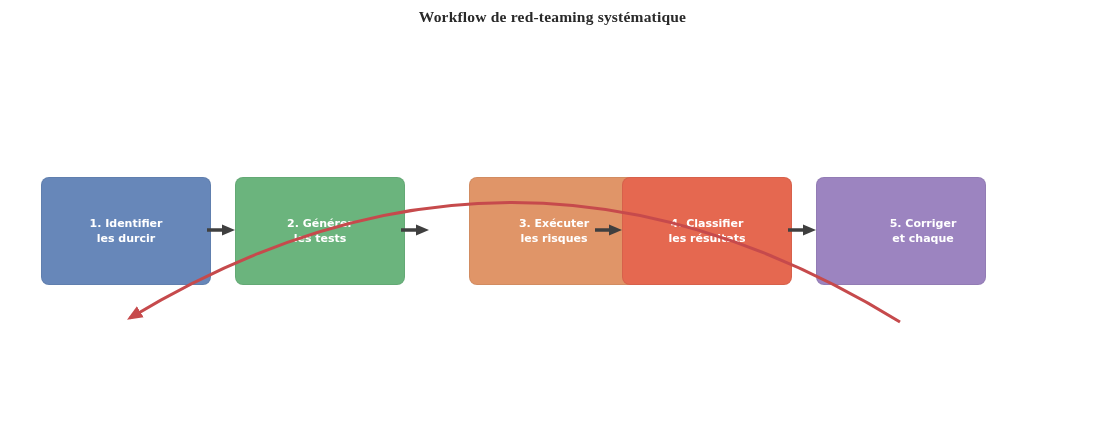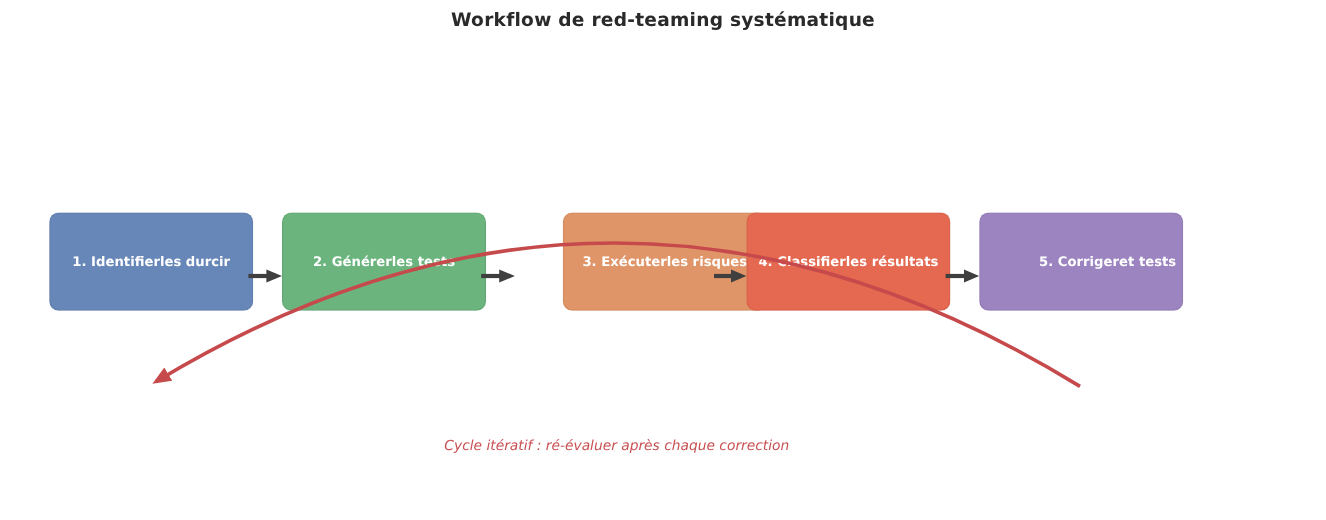--- a/index.html
+++ b/index.html
@@ -17,31 +17,32 @@
   }
   .title {
     position: absolute;
     top: 8px;
     left: 0;
     width: 100%;
     text-align: center;
     font-size: 15.5px;
     font-weight: bold;
     letter-spacing: 0.2px;
+    font-family: Liberation Serif, serif;
   }
   .step {
     position: absolute;
     top: 177px;
     width: 170px;
-    height: 82px;
+    height: 108px;
     border-radius: 8px;
     border: 1px solid rgba(0,0,0,0.06);
     box-sizing: border-box;
     display: flex;
-    flex-direction: row;
+    flex-direction: column;
     align-items: center;
     justify-content: center;
     text-align: center;
     font-size: 11px;
     font-weight: bold;
     line-height: 15px;
   }
   .step-1 { left: 41px; }
   .step-2 { left: 235px; }
   .step-3 { left: 429px; margin-left: 40px; }
@@ -88,36 +89,35 @@
     <span>les risques</span>
   </div>
 
   <div class="step step-4" style="background-color: rgb(229, 104, 80); color: rgb(255, 255, 255);">
     <span>4. Classifier</span>
     <span>les résultats</span>
   </div>
 
   <div class="step step-5" style="background-color: rgb(156, 132, 192); color: rgb(255, 255, 255); padding-left: 44px;">
     <span>5. Corriger</span>
-    <span>et tests</span>
+    <span>et chaque</span>
   </div>
 
   <svg class="overlay" viewBox="0 0 1105 433" xmlns="http://www.w3.org/2000/svg">
     <defs>
       <marker id="gray-head" markerUnits="userSpaceOnUse" markerWidth="14" markerHeight="13" refX="3" refY="6" orient="auto">
         <path d="M0,0.5 L13,6 L0,11.5 Z" fill="#3f3f3f"></path>
       </marker>
       <marker id="red-head" markerUnits="userSpaceOnUse" markerWidth="17" markerHeight="15" refX="12" refY="7" orient="auto">
         <path d="M0,0.5 L15.5,7 L0,13.5 Z" fill="#c64a4c"></path>
       </marker>
     </defs>
 
     <line x1="207" y1="230" x2="225" y2="230" stroke-width="3.5" marker-end="url(#gray-head)" stroke="#3f3f3f"></line>
     <line x1="401" y1="230" x2="419" y2="230" stroke-width="3.5" marker-end="url(#gray-head)" stroke="#3f3f3f"></line>
     <line x1="595" y1="230" x2="612" y2="230" stroke-width="3.5" marker-end="url(#gray-head)" stroke="#3f3f3f"></line>
     <line x1="788" y1="230" x2="806" y2="230" stroke-width="3.5" marker-end="url(#gray-head)" stroke="#3f3f3f"></line>
 
     <path d="M 900 322 Q 515 85 130 318" fill="none" stroke-width="3" marker-end="url(#red-head)" stroke="#c64a4c"></path>
   </svg>
 
-  <div class="caption" style="color: rgb(200, 80, 82);">Cycle itératif : ré-évaluer après chaque correction</div>
 
 </div>
 
 </body></html>

